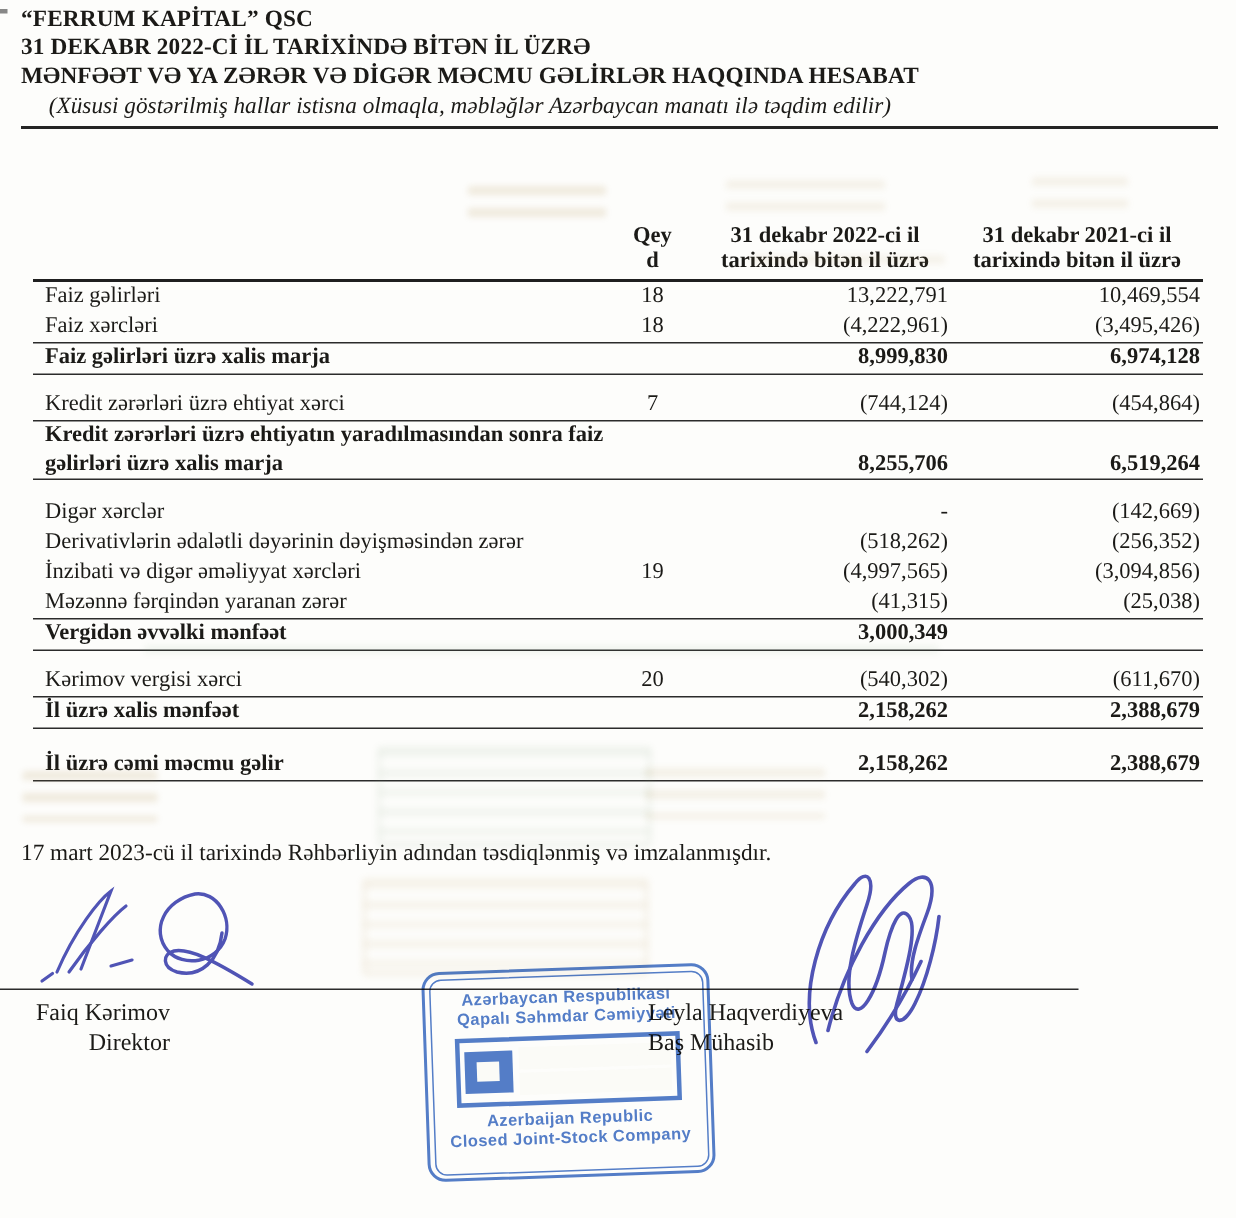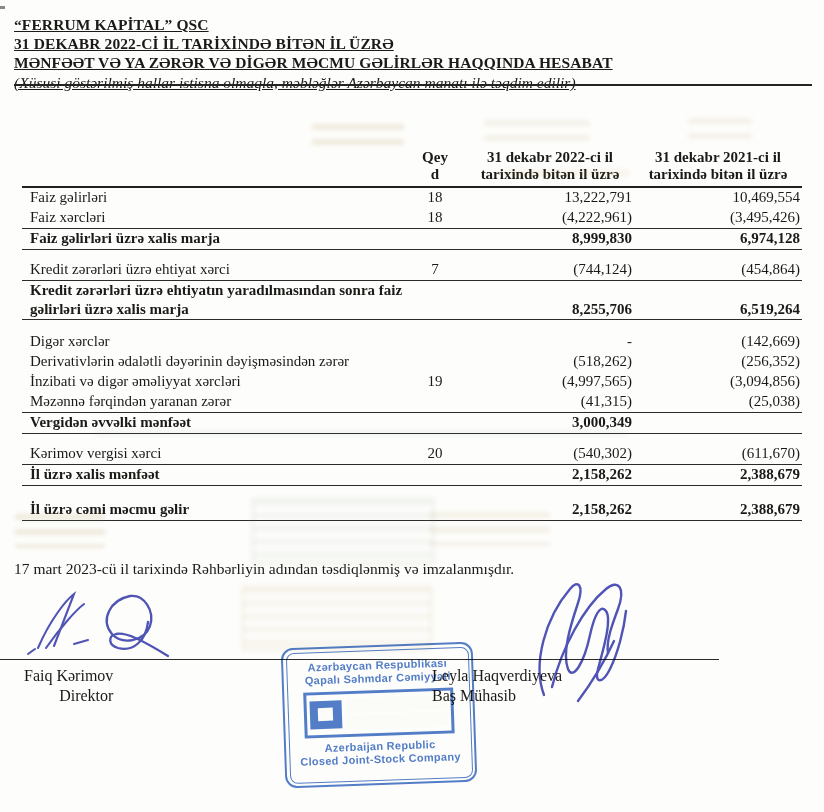--- a/index.html
+++ b/index.html
@@ -4,23 +4,23 @@
 <style>
   html,body{margin:0;padding:0;}
   body{
     width:824px;height:812px;position:relative;overflow:hidden;
     background:#fdfdfb;color:#1b1a17;
     font-family:"Liberation Serif","DejaVu Serif",serif;
   }
   .speck{position:absolute;left:0;top:6px;width:5px;height:3px;background:#555;opacity:.7;}
 
   
-  .doc-header{position:absolute;left:14px;top:15px;line-height:19px;text-decoration:underline;}
+  .doc-header{position:absolute;left:14px;top:3px;line-height:19px;}
   .doc-header .h{font-weight:bold;font-size:15.5px;letter-spacing:.1px;}
-  .doc-header .note{font-style:italic;font-size:15.5px;margin-top:1px;}
+  .doc-header .note{font-style:italic;font-size:15.5px;margin-top:1px;text-align:center;}
   .top-rule{position:absolute;left:14px;right:12px;top:84px;border-top:2.2px solid #242424;}
 
   
   .fin-table{position:absolute;left:22px;top:112px;width:780px;font-size:15px;}
   .trow{display:grid;grid-template-columns:382px 62px 168px 168px;align-items:baseline;min-height:20px;line-height:19px;}
   .trow.head{align-items:end;padding-bottom:3px;border-bottom:2.4px solid #1f1f1f;min-height:44px;}
   .trow.head .c-note,.trow.head .c-num{font-weight:bold;line-height:17px;}
   .c-label{padding-left:8px;}
   .c-note{text-align:center;}
   .c-num{text-align:right;padding-right:2px;}

